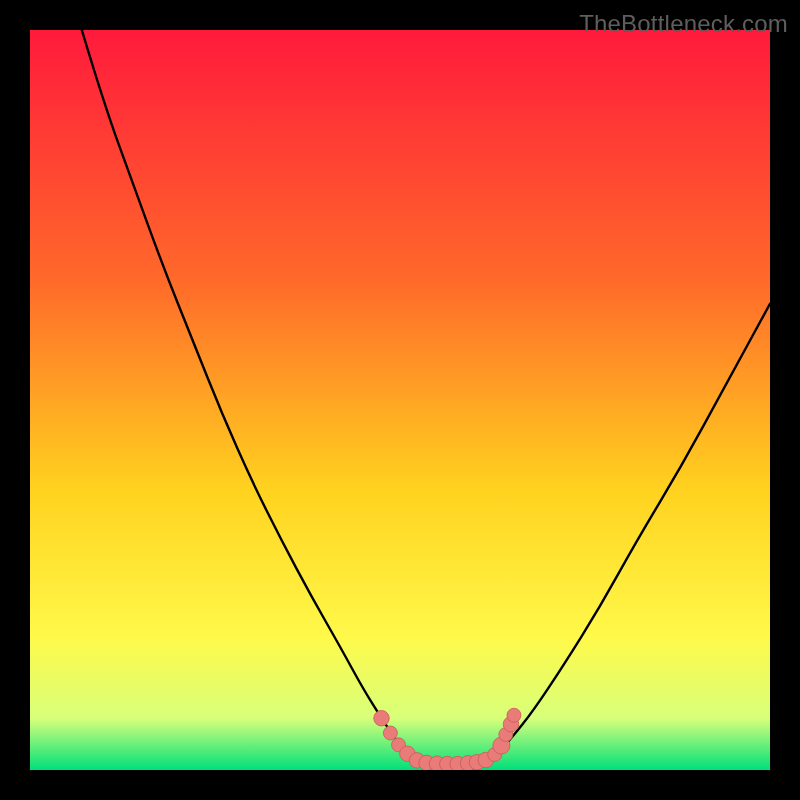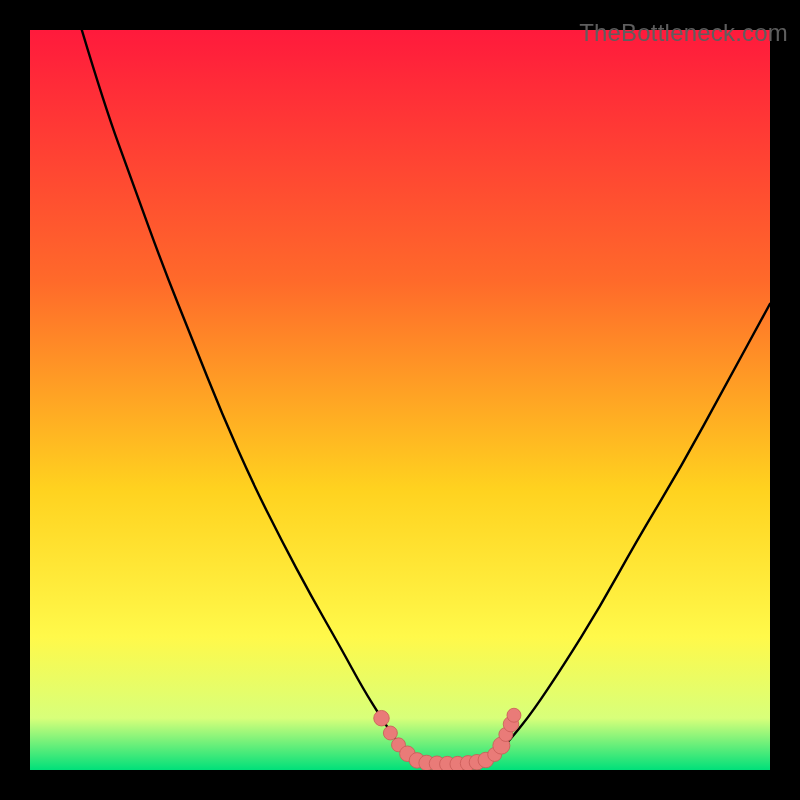--- a/index.html
+++ b/index.html
@@ -21,21 +21,21 @@
   }
   .plot {
     position: absolute;
     left: 0;
     top: 0;
     width: 740px;
     height: 740px;
   }
   .watermark {
     position: absolute;
-    top: 19px;
+    top: 10px;
     right: 12px;
     color: #5e5e5e;
     font-size: 24px;
     font-weight: 500;
     letter-spacing: 0.2px;
     user-select: none;
   }
   svg { display: block; }
 </style>
 </head>

